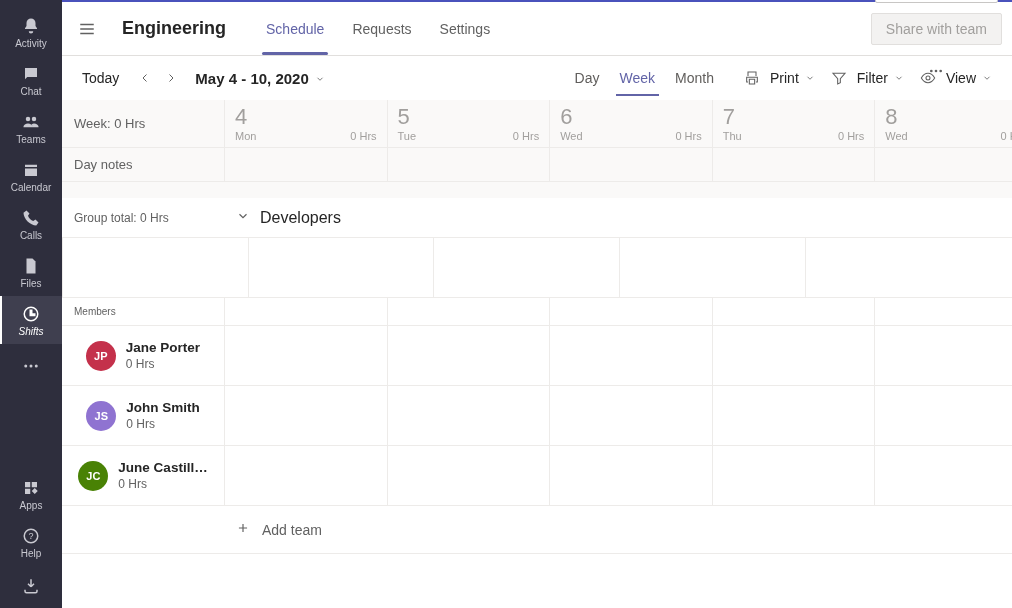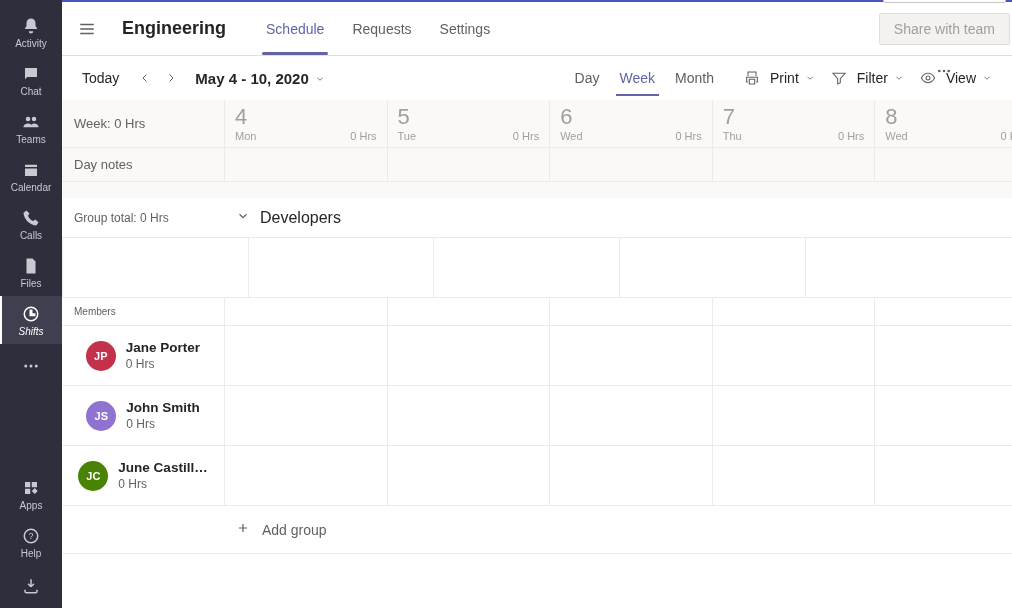--- a/index.html
+++ b/index.html
@@ -16,21 +16,21 @@
   .rail .lbl { font-size:10px; line-height:12px;}
   .rail .spacer{ flex:1;}
   .rail .more-dots{ padding:12px 0;}
   .rail svg{ width:18px; height:18px; fill:currentColor;}
 
   
   .main { flex:1; display:flex; flex-direction:column; background:#f3f2f1; border-top:2px solid #4a52bc; min-width:0;}
   .main-inner{ flex:1; background:#fff; display:flex; flex-direction:column; min-height:0; position:relative;}
 
   
-  .hdr { height:54px; display:flex; align-items:center; padding:0 2px 0 10px; border-bottom:1px solid #e1dfdd; gap:10px;}
+  .hdr { height:54px; display:flex; align-items:center; padding:0 10px 0 10px; border-bottom:1px solid #e1dfdd; gap:10px;}
   .hamburger{ width:30px; display:flex; align-items:center; justify-content:center; color:#616161; cursor:pointer;}
   .hamburger svg{width:18px;height:18px;fill:currentColor;}
   .team-name{ font-weight:700; font-size:18px; padding:0 10px;}
   .tabs{ display:flex; align-items:stretch; height:100%; margin-left:6px;}
   .tab{ display:flex; align-items:center; padding:0 14px; color:#616161; font-size:14px; cursor:pointer; position:relative;}
   .tab.active{ color:#6264a7; font-weight:400;text-align:right;}
   .tab.active::after{ content:""; position:absolute; left:10px; right:10px; bottom:0; height:3px; background:#6264a7; border-radius:2px;}
   .hdr .right{ margin-left:auto; display:flex; align-items:center; gap:10px;flex-direction:column;}
   .btn{ height:32px; padding:0 14px; border:1px solid #c8c6c4; background:#fff; border-radius:2px; font-size:14px; color:#252525; display:inline-flex; align-items:center; cursor:pointer;}
   .btn.disabled{ background:#f3f2f1; color:#a19f9d; border-color:#e1dfdd; cursor:default;}
@@ -439,21 +439,21 @@
               </div>
             </div>
           </div>
 
         <div class="row add-group">
           <div class="left-col"></div>
           <div class="content">
             <span class="plus"><svg viewBox="0 0 24 24">
                   <path d="M12 5v14M5 12h14" stroke="#616161" stroke-width="2" fill="none"></path>
                 </svg></span>
-            <span>Add group</span>
+            <span>Add team</span>
           </div>
         </div>
 
       </div>
     </div>
 
   </div>
 </div>
 
 </body></html>

